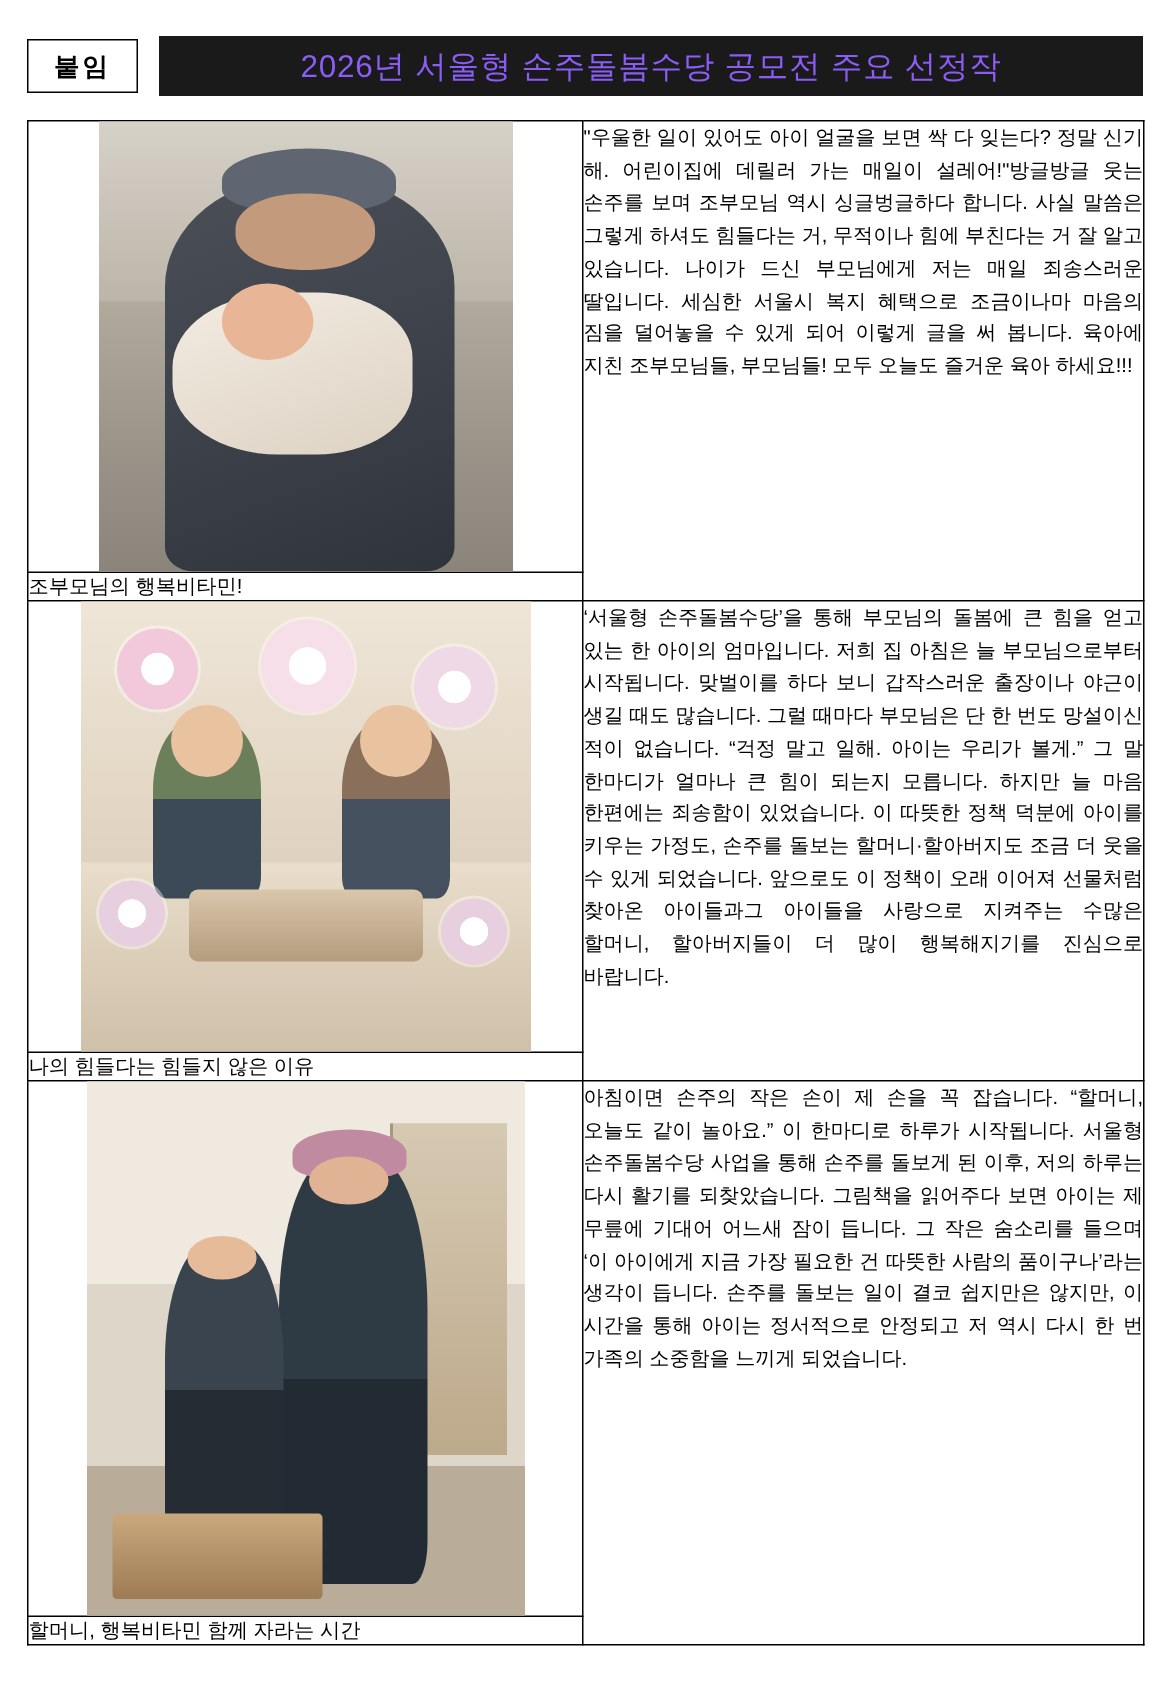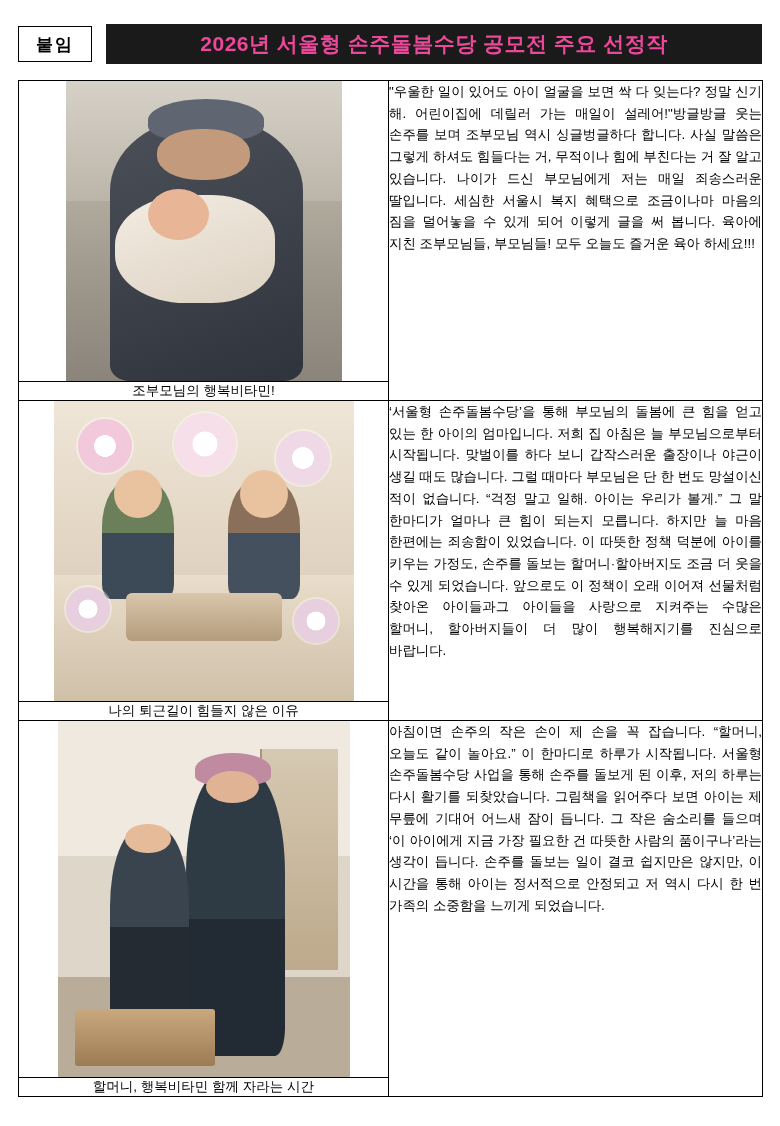--- a/index.html
+++ b/index.html
@@ -39,26 +39,26 @@
     justify-content: center;
     font-size: 17px;
     font-weight: bold;
     letter-spacing: 2px;
     background: #ffffff;
   }
   .title-bar {
     flex: 1 1 auto;
     height: 40px;
     background: #1a1a1a;
-    color: #ec4899;
+    color: #8b5cf6;
     display: flex;
     align-items: center;
     justify-content: center;
     font-size: 21px;
-    font-weight: bold;
+    font-weight: normal;
     letter-spacing: 0.5px;
   }
 
   
   .doc-table {
     width: 100%;
     border-collapse: collapse;
     table-layout: fixed;
   }
   .doc-table td {
@@ -67,21 +67,21 @@
     padding: 0;
   }
   .col-img { width: 370px; }
   .col-txt { width: 374px; }
 
   .img-cell {
     padding: 6px 6px 4px 6px;
     text-align: center;
   }
   .caption-cell {
-    text-align: center;
+    text-align: left;
     font-size: 13.5px;
     padding: 4px 0 4px 0;
     border-top: 1px solid #000000;
   }
   .text-cell {
     padding: 12px 12px 10px 14px;
     font-size: 13.4px;
     line-height: 1.62;
     text-align: justify;
     word-break: keep-all;
@@ -275,21 +275,21 @@
             <div class="flower f4"></div>
             <div class="flower f5"></div>
           </div>
         </td>
         <td class="text-cell" rowspan="2">
           <p>‘서울형 손주돌봄수당’을 통해 부모님의 돌봄에 큰 힘을 얻고 있는 한 아이의 엄마입니다. 저희 집 아침은 늘 부모님으로부터 시작됩니다.
 맞벌이를 하다 보니 갑작스러운 출장이나 야근이 생길 때도 많습니다. 그럴 때마다 부모님은 단 한 번도 망설이신 적이 없습니다. “걱정 말고 일해. 아이는 우리가 볼게.” 그 말 한마디가 얼마나 큰 힘이 되는지 모릅니다. 하지만 늘 마음 한편에는 죄송함이 있었습니다. 이 따뜻한 정책 덕분에 아이를 키우는 가정도, 손주를 돌보는 할머니·할아버지도 조금 더 웃을 수 있게 되었습니다. 앞으로도 이 정책이 오래 이어져 선물처럼 찾아온 아이들과그 아이들을 사랑으로 지켜주는 수많은 할머니, 할아버지들이 더 많이 행복해지기를 진심으로 바랍니다.</p>
         </td>
       </tr>
       <tr>
-        <td class="caption-cell">나의 퇴근길이 힘들지 않은 이유</td>
+        <td class="caption-cell">나의 힘들다는 힘들지 않은 이유</td>
       </tr>
 
       <tr>
         <td class="img-cell">
           <div class="photo photo-3">
             <div class="corridor"></div>
             <div class="door"></div>
             <div class="adult"></div>
             <div class="adult-hat"></div>
             <div class="adult-face"></div>

